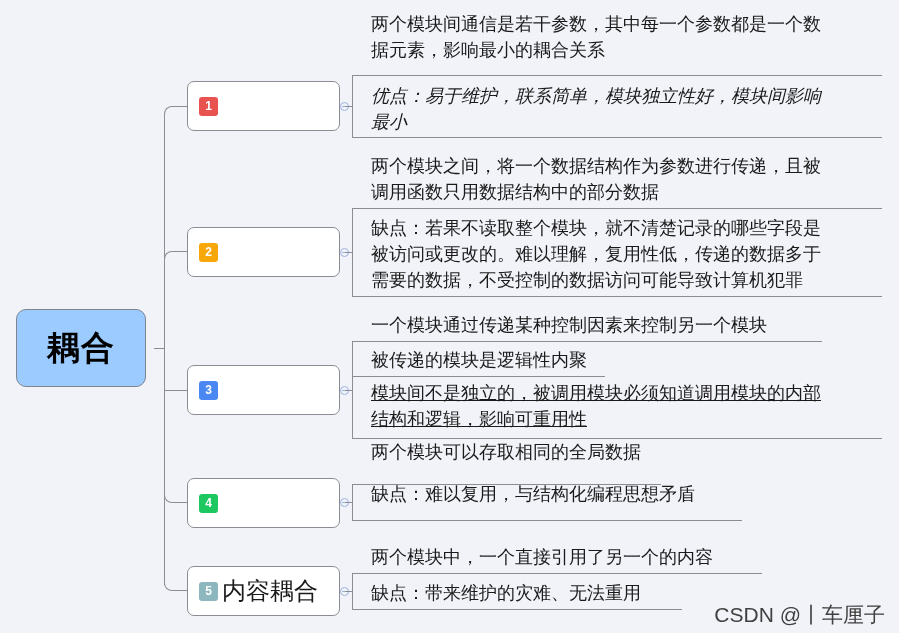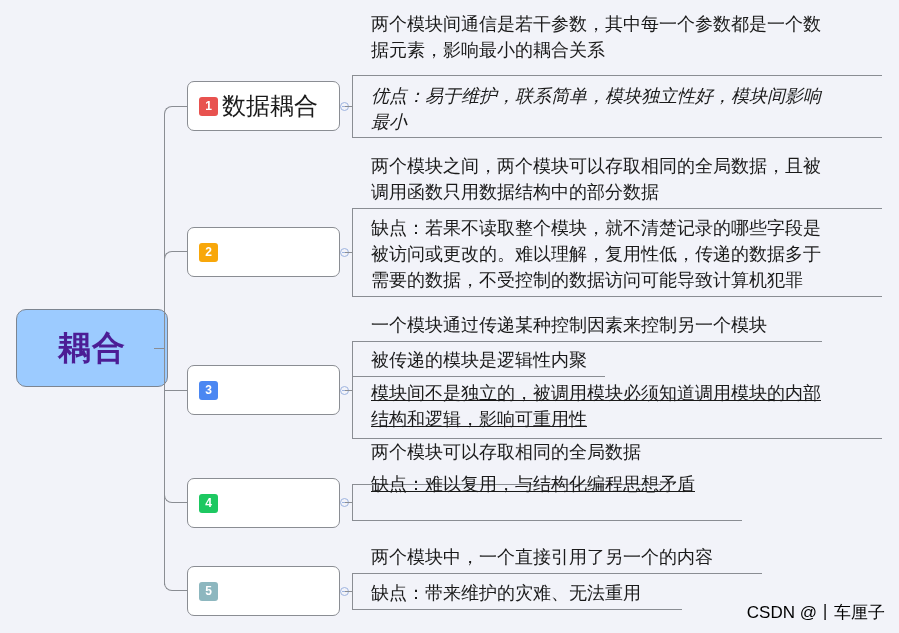--- a/index.html
+++ b/index.html
@@ -2,24 +2,24 @@
 <html><head>
 <meta charset="utf-8">
 <style>
   html, body { margin:0; padding:0; }
   body {
     width:899px; height:633px; background:#f2f3f9; position:relative; overflow:hidden;
     font-family: "DejaVu Sans", "Liberation Sans", sans-serif; color:#1a1a1a;
   }
   .abs { position:absolute; }
   .root {
-    left:16px; top:309px; width:152px; height:78px; box-sizing:border-box;
+    left:16px; top:309px; width:130px; height:78px; box-sizing:border-box;
     background:#9ccbff; border:1px solid #7d8591; border-radius:10px;
     display:flex; align-items:center; justify-content:center;
-    font-size:33px; font-weight:bold; color:#4c1d95; letter-spacing:1px;
+    font-size:33px; font-weight:bold; color:#000000; letter-spacing:1px;
   }
   .vline { background:#8a8d93; width:1px; }
   .hline { background:#8a8d93; height:1px; }
   .elbow {
     border-left:1px solid #8a8d93; border-top:1px solid #8a8d93;
     border-top-left-radius:8px; width:24px; box-sizing:border-box;
   }
   .elbow-b {
     border-left:1px solid #8a8d93; border-bottom:1px solid #8a8d93;
     border-bottom-left-radius:8px; width:24px; box-sizing:border-box;
@@ -39,21 +39,21 @@
     width:9px; height:9px; border:1px solid #9db3e0; border-radius:50%; background:#f2f3f9;
     box-sizing:border-box; display:flex; align-items:center; justify-content:center;
   }
   .collapse::after { content:""; width:5px; height:1px; background:#9db3e0; }
   .leaf {
     left:371px; font-size:18px; line-height:26px; color:#1a1a1a; white-space:pre-line;
   }
   .uline { background:#8a8d93; height:1px; left:352px; }
   .bracket { background:#8a8d93; width:1px; left:352px; }
   .watermark {
-    right:14px; top:601px; font-size:17px; color:#000000; white-space:nowrap;
+    right:14px; top:601px; font-size:21px; color:#404040; white-space:nowrap;
     font-family:"Liberation Sans", sans-serif;
   }
 </style>
 </head>
 <body>
 
 <div class="abs root">
   <span>耦合</span>
 </div>
 
@@ -62,37 +62,36 @@
 <div class="abs vline" style="left:164px; top:115px; height:470px;"></div>
 
 <div class="abs elbow" style="left:164px; top:106px; height:12px;"></div>
 <div class="abs elbow" style="left:164px; top:251px; height:12px;"></div>
 <div class="abs hline" style="left:164px; top:390px; width:24px;"></div>
 <div class="abs elbow-b" style="left:164px; top:490px; height:13px;"></div>
 <div class="abs elbow-b" style="left:164px; top:578px; height:13px;"></div>
 
 <div class="abs branch" style="top:81px;">
   <span class="badge" style="background:#e8524f;">1</span>
-  <span>数据耦合</span>
 </div>
 <div class="abs collapse" style="left:340px; top:102px;"></div>
 <div class="abs leaf" style="top:11px;">两个模块间通信是若干参数，其中每一个参数都是一个数
 据元素，影响最小的耦合关系</div>
 <div class="abs uline" style="top:75px; width:530px;"></div>
 <div class="abs leaf" style="top:83px;font-style:italic;">优点：易于维护，联系简单，模块独立性好，模块间影响
 最小</div>
 <div class="abs uline" style="top:137px; width:530px;"></div>
 <div class="abs bracket" style="top:75px; height:62px;"></div>
 <div class="abs hline" style="left:345px; top:106px; width:7px;"></div>
 
 <div class="abs branch" style="top:227px;">
   <span class="badge" style="background:#f8a70a;">2</span>
 </div>
 <div class="abs collapse" style="left:340px; top:248px;"></div>
-<div class="abs leaf" style="top:153px;">两个模块之间，两个模块可以存取相同的全局数据，且被
+<div class="abs leaf" style="top:153px;">两个模块之间，将一个数据结构作为参数进行传递，且被
 调用函数只用数据结构中的部分数据</div>
 <div class="abs uline" style="top:208px; width:530px;"></div>
 <div class="abs leaf" style="top:215px;">缺点：若果不读取整个模块，就不清楚记录的哪些字段是
 被访问或更改的。难以理解，复用性低，传递的数据多于
 需要的数据，不受控制的数据访问可能导致计算机犯罪</div>
 <div class="abs uline" style="top:296px; width:530px;"></div>
 <div class="abs bracket" style="top:208px; height:88px;"></div>
 <div class="abs hline" style="left:345px; top:252px; width:7px;"></div>
 
 <div class="abs branch" style="top:365px;">
@@ -108,27 +107,28 @@
 <div class="abs uline" style="top:438px; width:530px;"></div>
 <div class="abs bracket" style="top:341px; height:97px;"></div>
 <div class="abs hline" style="left:345px; top:390px; width:7px;"></div>
 
 <div class="abs branch" style="top:478px;">
   <span class="badge" style="background:#1dc861;">4</span>
 </div>
 <div class="abs collapse" style="left:340px; top:498px;"></div>
 <div class="abs leaf" style="top:439px;">两个模块可以存取相同的全局数据</div>
 <div class="abs uline" style="top:484px; width:309px;"></div>
-<div class="abs leaf" style="top:471px;text-decoration:underline;">缺点：难以复用，与结构化编程思想矛盾</div>
+<div class="abs leaf" style="top:481px;">缺点：难以复用，与结构化编程思想矛盾</div>
 <div class="abs uline" style="top:520px; width:390px;"></div>
 <div class="abs bracket" style="top:484px; height:36px;"></div>
 <div class="abs hline" style="left:345px; top:502px; width:7px;"></div>
 
 <div class="abs branch" style="top:566px;">
   <span class="badge" style="background:#8db7bf;">5</span>
+  <span>内容耦合</span>
 </div>
 <div class="abs collapse" style="left:340px; top:587px;"></div>
 <div class="abs leaf" style="top:544px;">两个模块中，一个直接引用了另一个的内容</div>
 <div class="abs uline" style="top:573px; width:410px;"></div>
 <div class="abs leaf" style="top:580px;">缺点：带来维护的灾难、无法重用</div>
 <div class="abs uline" style="top:609px; width:330px;"></div>
 <div class="abs bracket" style="top:573px; height:36px;"></div>
 <div class="abs hline" style="left:345px; top:591px; width:7px;"></div>
 
 <div class="abs watermark">CSDN @丨车厘子</div>

